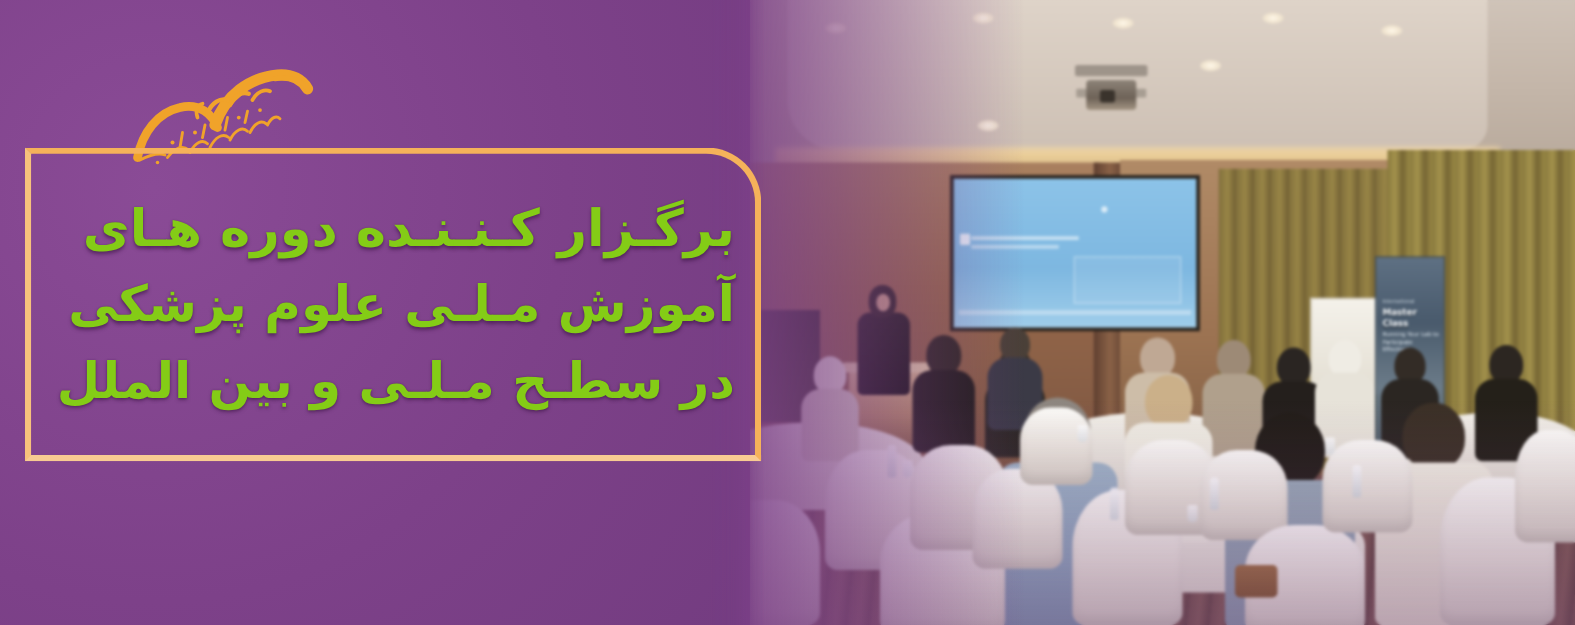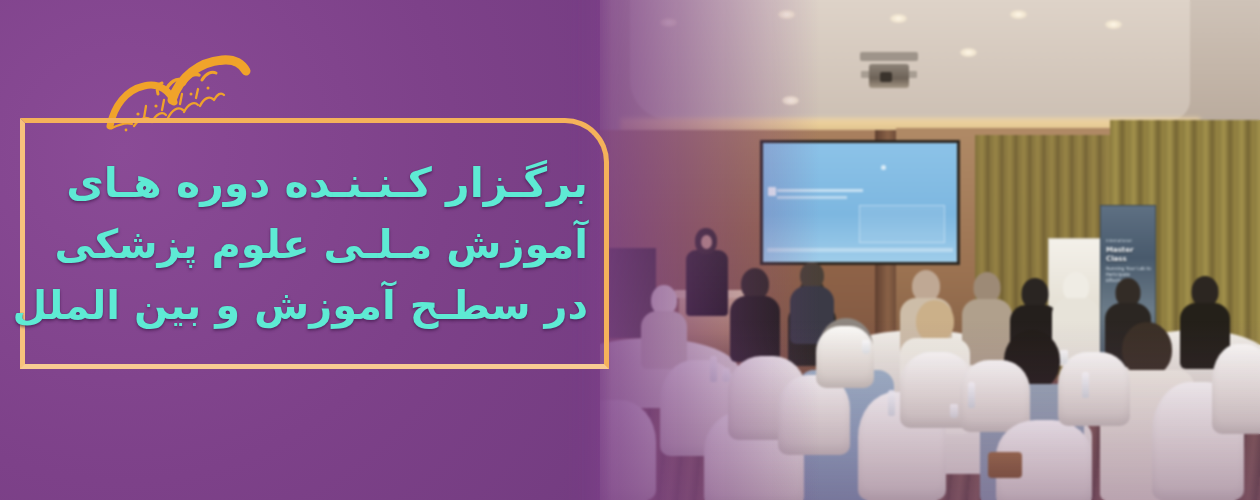--- a/index.html
+++ b/index.html
@@ -274,21 +274,21 @@
   .headline {
     position:absolute;
     left:24px; top:126px;
     width:578px; height:236px;
     direction:rtl; text-align:right;
     display:flex; flex-direction:column;
     justify-content:center;
     padding-left:6px; padding-right:14px;
   }
   .headline .line {
-    color:#5eead4;
+    color:#84cc16;
     font-family:"DejaVu Sans","Liberation Sans",sans-serif;
     font-weight:bold;
     font-size:41px;
     line-height:1.52;
     letter-spacing:0px;
     white-space:nowrap;
     text-shadow:
       0 2px 3px rgba(60,20,70,.55),
       0 0 1px rgba(60,20,70,.5);
   }
@@ -494,16 +494,16 @@
         <circle cx="30" cy="86" r="1.4"></circle>
       </g>
     </svg>
   </div>
 
   <div class="frame"></div>
 
   <div class="headline">
     <div class="line l1">برگـزار کـنـنـده دوره هـای</div>
     <div class="line l2">آموزش مـلـی علوم پزشکی</div>
-    <div class="line l3">در سطـح آموزش و بین الملل</div>
+    <div class="line l3">در سطـح مـلـی و بین الملل</div>
   </div>
 
 </div>
 
 </body></html>

